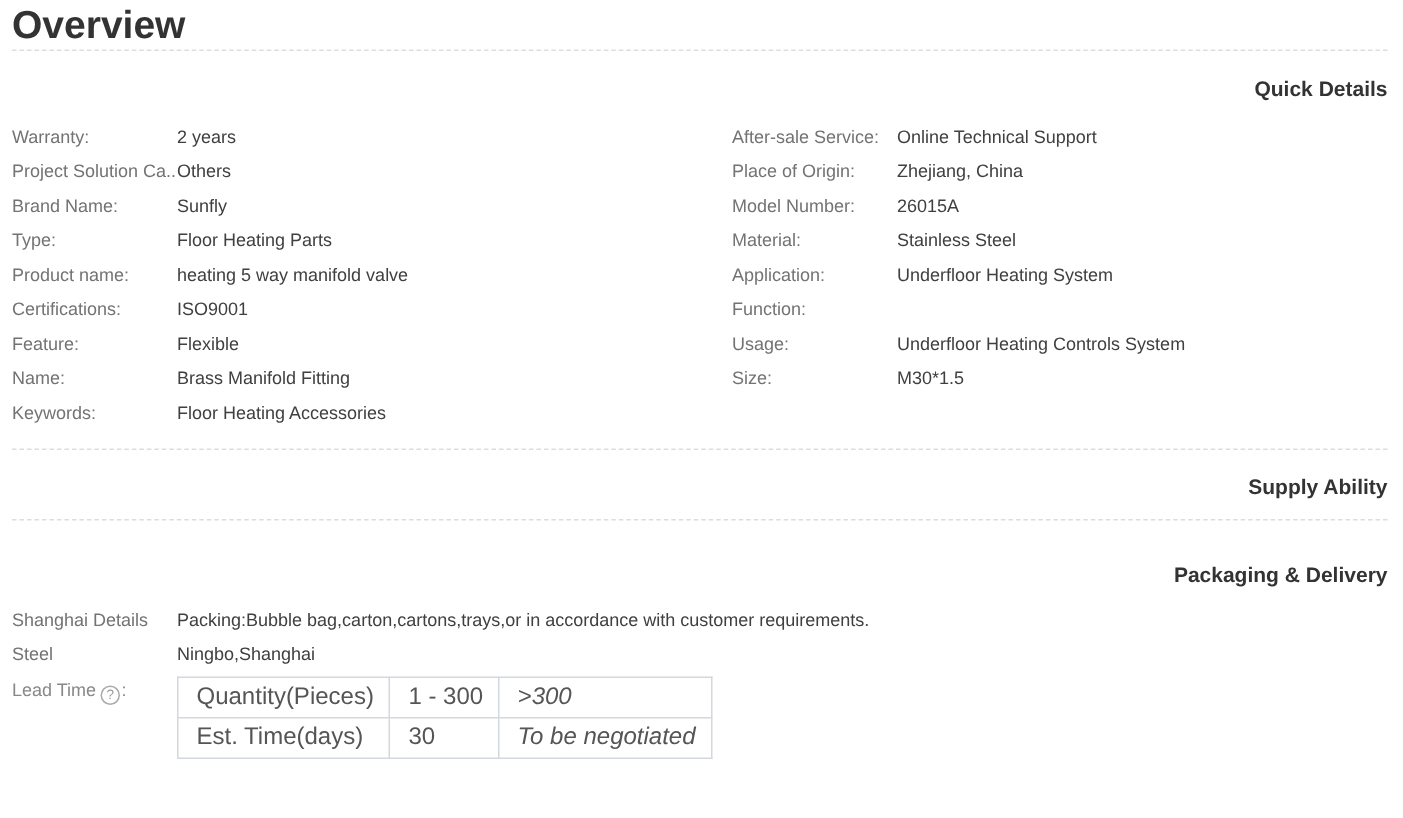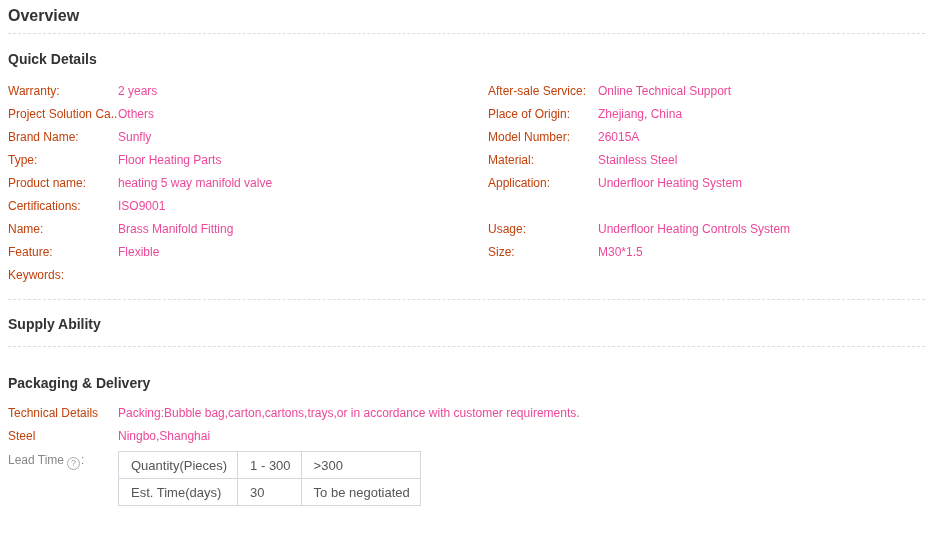--- a/index.html
+++ b/index.html
@@ -6,39 +6,40 @@
   html, body {
     width: 935px; height: 545px;
     background: #ffffff;
     font-family: "Liberation Sans", "DejaVu Sans", sans-serif;
     overflow: hidden;
   }
   .page { padding: 0 10px 0 8px; }
 
   .page-title {
     margin-top: 3px;
-    font-size: 16px;
+    font-size: 26px;
     line-height: 26px;
     font-weight: bold;
     color: #333333;
   }
   .divider {
     border: none;
     border-top: 1px dashed #dddddd;
     margin: 0;
   }
   .divider.d1 { margin-top: 4px; }
   .divider.d2 { margin-top: 12px; }
   .divider.d3 { margin-top: 14px; }
 
   .section-heading {
     font-size: 14px;
     line-height: 16px;
     font-weight: bold;
     color: #333333;
+    text-align: right;
   }
   .qd-heading { margin-top: 17px; }
   .sa-heading { margin-top: 16px; }
   .pd-heading { margin-top: 28px; }
 
   .qd-columns {
     display: flex;
     margin-top: 13px;
   }
   .qd-col-left  { width: 480px; flex: 0 0 480px; }
@@ -46,26 +47,26 @@
 
   .kv-row {
     display: flex;
     height: 23px;
     line-height: 23px;
     font-size: 12px;
   }
   .kv-label {
     flex: 0 0 110px;
     width: 110px;
-    color: #c2410c;
+    color: #737373;
     white-space: nowrap;
     overflow: hidden;
   }
   .kv-value {
-    color: #ec4899;
+    color: #404040;
     white-space: nowrap;
   }
 
   .sa-row { margin-top: 13px; }
   .pd-rows { margin-top: 11px; }
 
   .leadtime-row {
     display: flex;
     align-items: flex-start;
     margin-top: 1px;
@@ -92,27 +93,27 @@
     cursor: pointer;
   }
   table.leadtime-table {
     border-collapse: collapse;
     margin-top: 2px;
   }
   table.leadtime-table td {
     border: 1px solid #d3d7de;
     height: 27px;
     padding: 0 10px 0 12px;
-    font-size: 13px;
+    font-size: 16px;
     color: #555555;
     white-space: nowrap;
   }
   td.col-a { width: 112px; }
   td.col-b { width: 57px; }
-  td.col-c { width: 117px; }
+  td.col-c { width: 117px; font-style: italic; }
 </style>
 </head>
 <body>
 
 <div class="page">
 
   <h1 class="page-title">Overview</h1>
   <hr class="divider d1">
 
   <h2 class="section-heading qd-heading">Quick Details</h2>
@@ -136,29 +137,30 @@
       </div>
       <div class="kv-row">
         <span class="kv-label">Product name:</span>
         <span class="kv-value">heating 5 way manifold valve</span>
       </div>
       <div class="kv-row">
         <span class="kv-label">Certifications:</span>
         <span class="kv-value">ISO9001</span>
       </div>
       <div class="kv-row">
+        <span class="kv-label">Feature:</span>
+        <span class="kv-value">Flexible</span>
+      </div>
+      <div class="kv-row">
         <span class="kv-label">Name:</span>
         <span class="kv-value">Brass Manifold Fitting</span>
       </div>
       <div class="kv-row">
-        <span class="kv-label">Feature:</span>
-        <span class="kv-value">Flexible</span>
-      </div>
-      <div class="kv-row">
         <span class="kv-label">Keywords:</span>
+        <span class="kv-value">Floor Heating Accessories</span>
       </div>
     </div>
     <div class="qd-col-right">
       <div class="kv-row">
         <span class="kv-label">After-sale Service:</span>
         <span class="kv-value">Online Technical Support</span>
       </div>
       <div class="kv-row">
         <span class="kv-label">Place of Origin:</span>
         <span class="kv-value">Zhejiang, China</span>
@@ -169,20 +171,21 @@
       </div>
       <div class="kv-row">
         <span class="kv-label">Material:</span>
         <span class="kv-value">Stainless Steel</span>
       </div>
       <div class="kv-row">
         <span class="kv-label">Application:</span>
         <span class="kv-value">Underfloor Heating System</span>
       </div>
       <div class="kv-row">
+        <span class="kv-label">Function:</span>
       </div>
       <div class="kv-row">
         <span class="kv-label">Usage:</span>
         <span class="kv-value">Underfloor Heating Controls System</span>
       </div>
       <div class="kv-row">
         <span class="kv-label">Size:</span>
         <span class="kv-value">M30*1.5</span>
       </div>
     </div>
@@ -190,21 +193,21 @@
 
   <hr class="divider d2">
 
   <h2 class="section-heading sa-heading">Supply Ability</h2>
 
   <hr class="divider d3">
 
   <h2 class="section-heading pd-heading">Packaging &amp; Delivery</h2>
   <div class="pd-rows">
     <div class="kv-row">
-      <span class="kv-label">Technical Details</span>
+      <span class="kv-label">Shanghai Details</span>
       <span class="kv-value">Packing:Bubble bag,carton,cartons,trays,or in accordance with customer requirements.</span>
     </div>
     <div class="kv-row">
       <span class="kv-label">Steel</span>
       <span class="kv-value">Ningbo,Shanghai</span>
     </div>
     <div class="leadtime-row">
       <span class="leadtime-label"><span>Lead Time</span><span class="help-icon">?</span><span>:</span></span>
       <table class="leadtime-table">
         <tbody>

